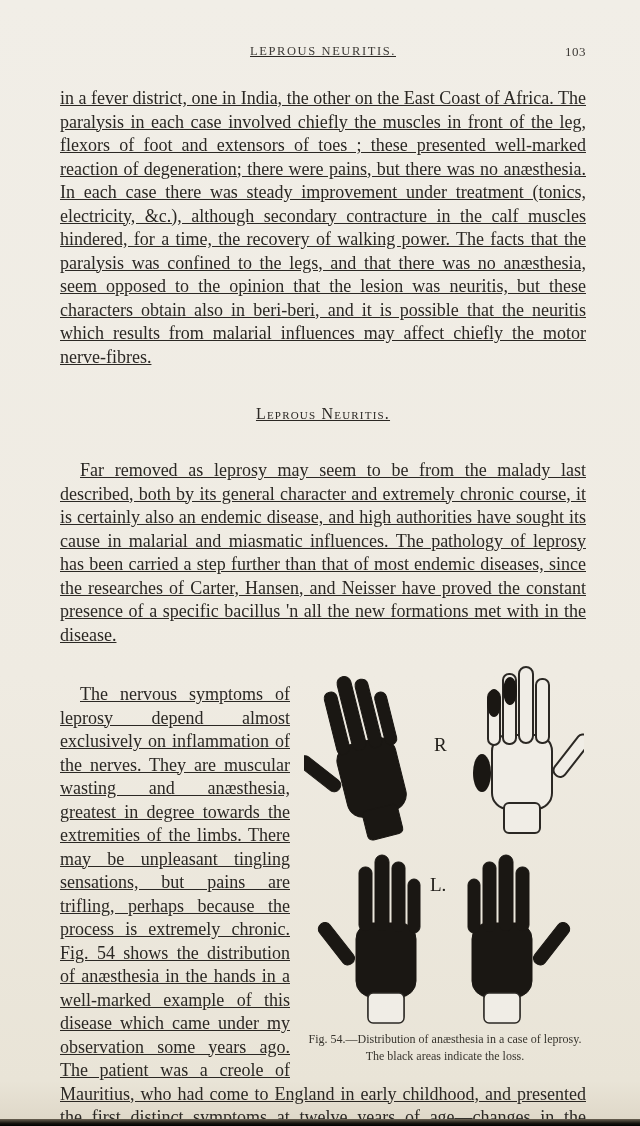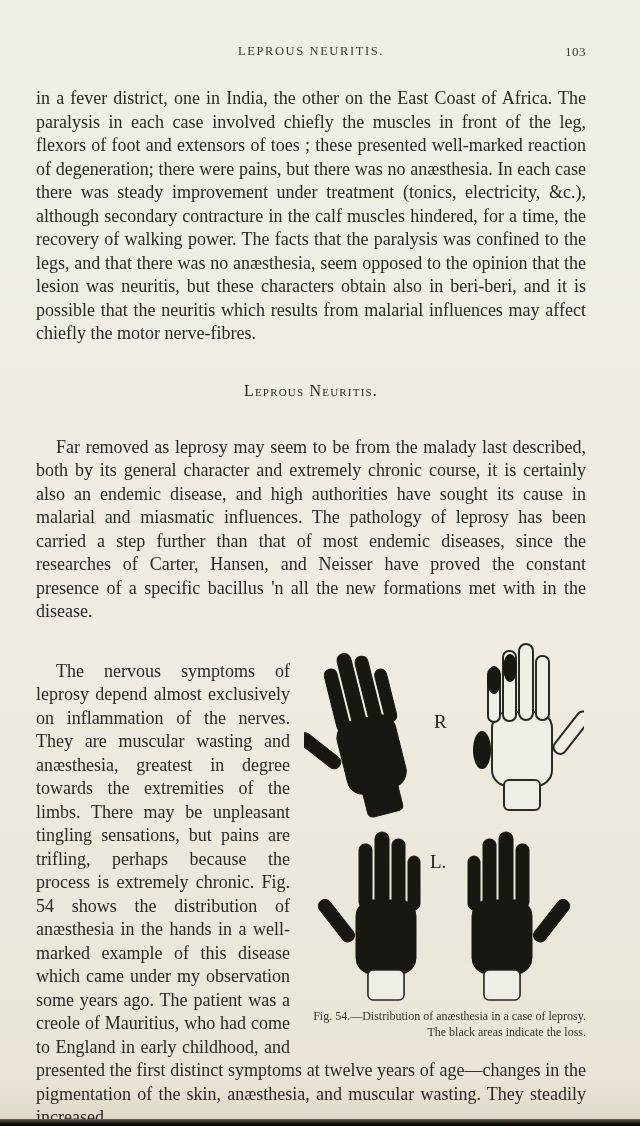--- a/index.html
+++ b/index.html
@@ -7,22 +7,23 @@
   body {
     font-family: "Liberation Serif", serif;
     background: #dedacf;
   }
   .page {
     position: relative;
     width: 640px;
     height: 1126px;
     overflow: hidden;
     background: linear-gradient(180deg, #f1eee7 0%, #efebe2 60%, #e9e4d7 96%, #ddd6c6 100%);
-    padding: 44px 54px 0 36px;
+    padding: 44px 54px 0 60px;
     color: #2b2824;
+    text-decoration: underline;
   }
   .running-head {
     position: relative;
     text-align: center;
     font-size: 12.5px;
     letter-spacing: 1.6px;
     color: #3c3935;
     margin-bottom: 28px;
   }
   .page-num {
@@ -53,21 +54,21 @@
     float: right;
     width: 282px;
     margin: 4px 0 4px 14px;
   }
   figure.fig svg { display: block; width: 280px; height: auto; }
   figcaption {
     font-size: 12px;
     line-height: 1.38;
     color: #38352e;
     margin-top: 2px;
-    text-align: right;
+    text-align: center;
   }
   .fig-label {
     font-family: "Liberation Serif", serif;
     font-size: 19px;
     fill: #24211c;
   }
   .hand-black  { fill: #1a1713; stroke: #1a1713; stroke-width: 1; }
   .hand-outline { fill: #f0ede6; stroke: #2b2824; stroke-width: 2; }
   .patch { fill: #1a1713; }
   .wrist-clear { fill: #f0ede6; stroke: #2b2824; stroke-width: 1.5; }

